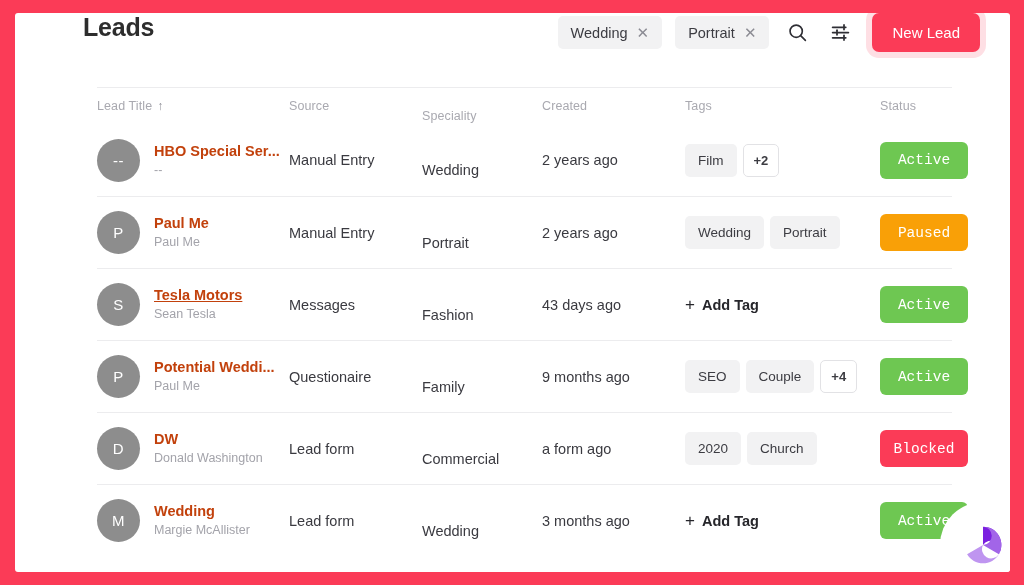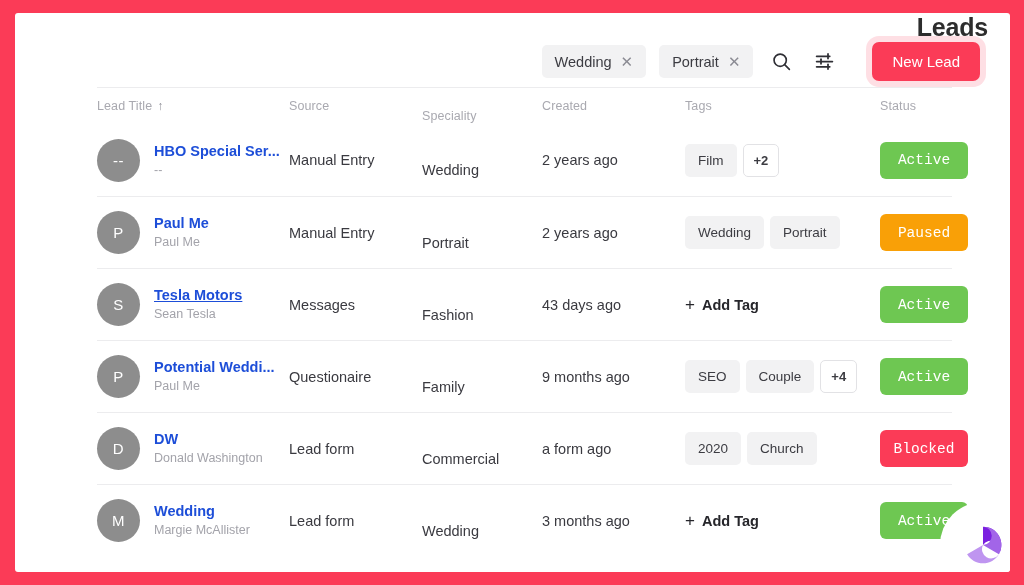--- a/index.html
+++ b/index.html
@@ -23,24 +23,23 @@
     position:relative;
     width:100%; height:100%;
     background:#ffffff;
     border-radius:3px;
     overflow:hidden;
   }
 
   
   .header {
     display:flex;
-    align-items:flex-end;
+    align-items:flex-start;
     height:74px;
     padding:0 22px 0 68px;
-    flex-direction:column;
   }
   .page-title {
     font-size:25px;
     font-weight:bold;
     color:#2d2d2d;
     letter-spacing:-0.2px;
   }
   .header-right {
     margin-left:auto;
     display:flex;
@@ -79,21 +78,21 @@
     background:#fb3b57;
     color:#ffffff;
     border:none;
     border-radius:7px;
     height:39px;
     padding:0 20px;
     font-size:15px;
     font-family:"Liberation Sans", sans-serif;
     cursor:pointer;
     box-shadow:0 0 0 6px rgba(251,59,87,0.16);
-    margin-left:20px;
+    margin-left:4px;
     margin-right:8px;
   }
 
   
   .table-wrap { padding:0 18px 0 0; }
 
   .thead {
     display:flex;
     align-items:center;
     height:37px;
@@ -146,21 +145,21 @@
     display:flex;
     align-items:center;
     justify-content:center;
     flex:none;
     letter-spacing:0.5px;
   }
   .lead-text { min-width:0; }
   .lead-name {
     font-size:14.5px;
     font-weight:bold;
-    color:#1d4ed8;
+    color:#c2410c;
     white-space:nowrap;
     line-height:1.25;
   }
   .lead-name.linked { text-decoration:underline; cursor:pointer; }
   .lead-sub {
     font-size:12.5px;
     color:#a3a3aa;
     white-space:nowrap;
     line-height:1.3;
     margin-top:2px;

